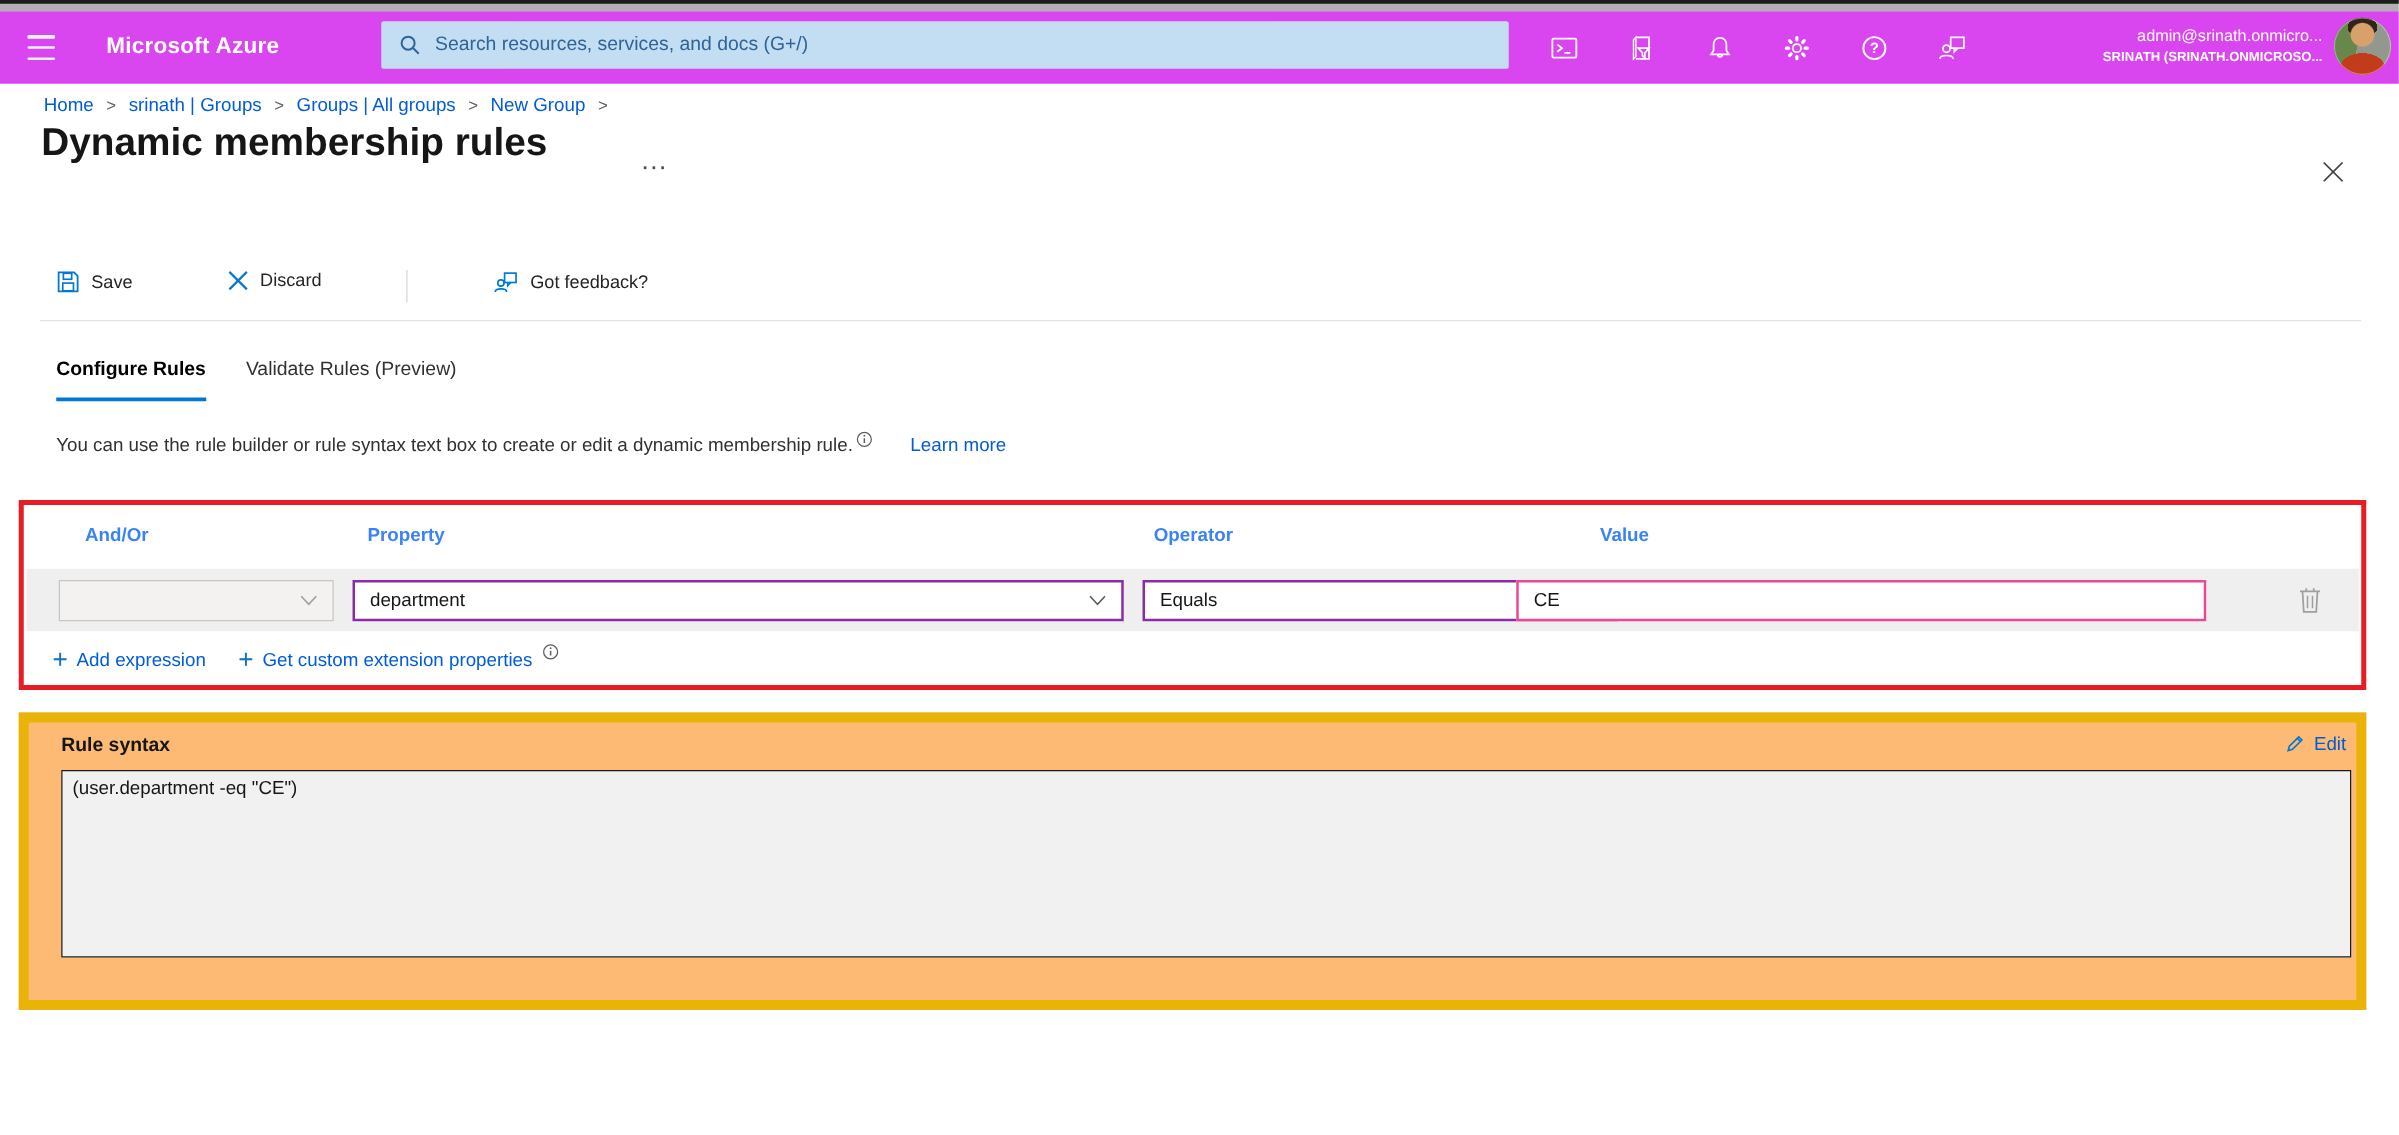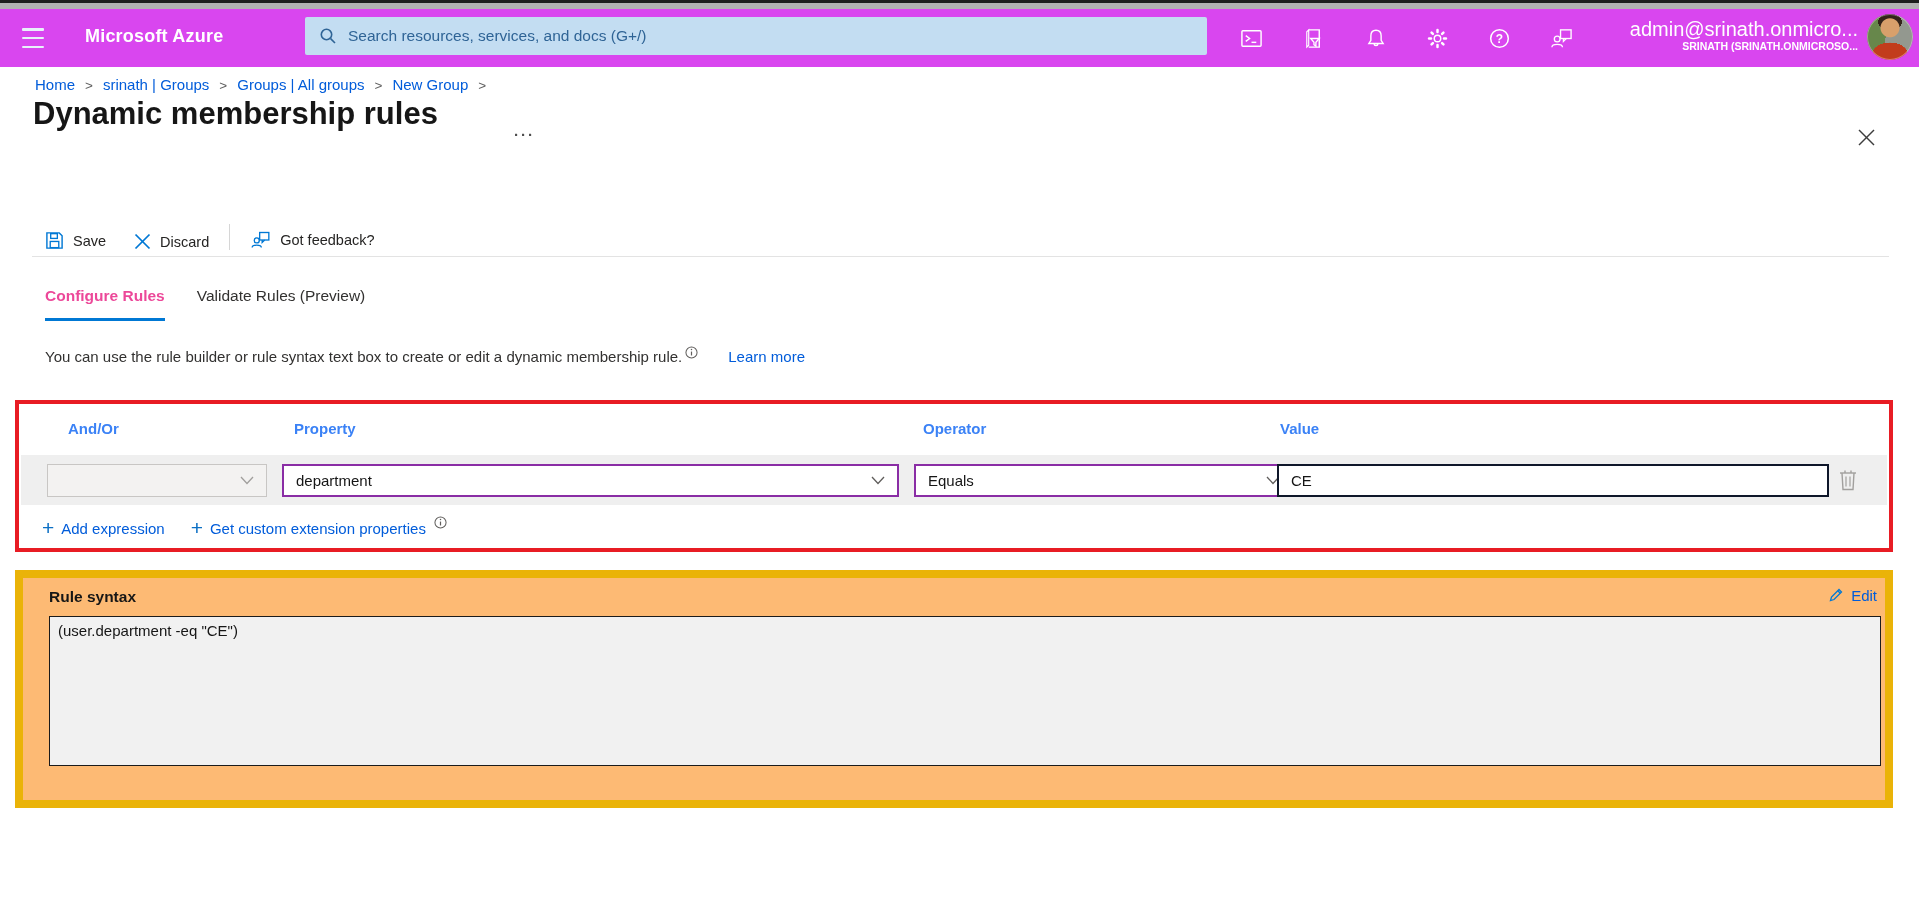--- a/index.html
+++ b/index.html
@@ -17,53 +17,53 @@
   #brand { left:85px; top:17px; font-size:18px; font-weight:bold; color:#ffffff; letter-spacing:.2px; white-space:nowrap; }
   #searchbox { left:305px; top:8px; width:902px; height:38px; background:#c3ddf2; border-radius:2px;
     display:flex; align-items:center; padding-left:14px; }
   #searchbox svg { flex:0 0 auto; }
   #search-input { border:none; outline:none; background:transparent; margin-left:11px; width:820px;
     font-size:15.5px; color:#2a608f; font-family:"Liberation Sans",sans-serif; }
   #search-input::placeholder { color:#2f6496; opacity:1; }
   #top-icons { left:1240px; top:0; height:58px; display:flex; align-items:center; gap:39px; }
   .top-ic { width:23px; height:23px; color:#ffffff; cursor:pointer; display:flex; align-items:center; justify-content:center; }
   #user-block { top:10px; right:61px; text-align:right; color:#ffffff; cursor:pointer; }
-  #user-email { font-size:20px; line-height:20px; white-space:nowrap; }
+  #user-email { font-size:13px; line-height:20px; white-space:nowrap; }
   #user-tenant { font-size:10.5px; font-weight:bold; line-height:14px; white-space:nowrap; }
   #avatar { left:1867px; top:5px; width:46px; height:46px; border-radius:50%; cursor:pointer;
     background:
       radial-gradient(circle at 50% 30%, #d8a06b 0 9px, rgba(0,0,0,0) 10px),
       radial-gradient(ellipse 12px 8px at 50% 17%, #33241a 0 99%, rgba(0,0,0,0) 100%),
       radial-gradient(ellipse 18px 12px at 50% 88%, #c23c1c 0 99%, rgba(0,0,0,0) 100%),
       linear-gradient(100deg, #67874b 0 42%, #93988f 42% 100%);
     box-shadow:0 0 0 1px rgba(255,255,255,.35) inset; }
 
   
   #breadcrumb { top:76px; left:35px; font-size:15px; white-space:nowrap; }
   #breadcrumb a { color:#015cda; text-decoration:none; cursor:pointer; }
   #breadcrumb .sep { color:#5f5f5f; margin:0 10px; font-size:13.5px; }
 
   
   #page-title { top:96px; left:33px; font-size:31px; font-weight:bold; color:#161616; }
   #more-options { top:126px; left:514px; font-size:15px; font-weight:bold; letter-spacing:2px; color:#4d4d4d; cursor:pointer; }
   #close-btn { top:120px; left:1849px; width:34px; height:34px; cursor:pointer; display:flex; align-items:center; justify-content:center; color:#3d3d3d; }
 
   
-  #toolbar { top:216px; left:45px; height:34px; display:flex; align-items:flex-end; }
+  #toolbar { top:216px; left:45px; height:34px; display:flex; align-items:flex-start;gap:48px; }
   .cmd { display:flex; align-items:center; gap:9px; cursor:pointer; font-size:14.5px; color:#252423; white-space:nowrap; }
   .cmd + .cmd { margin-left:28px; }
   .cmd svg { color:#0078d4; }
   .vsep { width:1px; height:26px; background:#d6d6d6; margin:0 20px; }
 
   #rule-divider { top:256px; left:32px; width:1857px; height:1px; background:#e3e3e3; }
 
   
   #tabs { top:287px; left:45px; display:flex; gap:32px; }
   .tab { font-size:15.5px; padding-bottom:13px; cursor:pointer; border-bottom:3px solid transparent; color:#323130; }
-  .tab.active { font-weight:bold; color:#ec4899; border-bottom-color:#0078d4; }
+  .tab.active { font-weight:bold; color:#000000; border-bottom-color:#0078d4; }
 
   
   #desc { top:348px; left:45px; font-size:15px; color:#323130; display:flex; align-items:flex-start; }
   #desc .info-ic { margin-left:3px; margin-top:-3px; cursor:pointer; }
   #learn-more { color:#015cda; text-decoration:none; margin-left:30px; cursor:pointer; }
 
   
   #builder { top:400px; left:15px; width:1878px; height:152px; border:4px solid #e81c24; background:#ffffff; }
   #builder .hdr { position:absolute; top:16px; font-size:15px; font-weight:bold; color:#3b82f6; }
   #hdr-andor   { left:49px; }
@@ -72,21 +72,21 @@
   #hdr-val     { left:1261px; }
   #builder-row { position:absolute; top:51px; left:2px; width:1866px; height:50px; background:#efefef; }
   .ctl { position:absolute; top:9px; height:33px; border-radius:0; display:flex; align-items:center;
     font-size:15px; color:#161616; background:#ffffff; }
   .ctl .txt { padding-left:12px; flex:1; white-space:nowrap; overflow:hidden; }
   .ctl .chev { padding-right:12px; color:#605e5c; display:flex; align-items:center; }
   #dd-andor { left:26px; width:220px; background:#f3f2f1; border:1px solid #c8c6c4; cursor:default; }
   #dd-andor .chev { color:#a19f9d; }
   #dd-prop  { left:261px; width:617px; border:2px solid #8a2da5; cursor:pointer; }
   #dd-op    { left:893px; width:380px; border:2px solid #8a2da5; cursor:pointer; }
-  #in-val   { left:1256px; width:552px; border:2px solid #0f172a; }
+  #in-val   { left:1192px; width:552px; border:2px solid #ec4899; }
   #in-val input { border:none; outline:none; background:transparent; width:100%; padding-left:12px;
     font-size:15px; color:#161616; font-family:"Liberation Sans",sans-serif; }
   #trash { position:absolute; left:1817px; top:13px; width:22px; height:26px; color:#a19f9d; cursor:pointer; }
   #builder-links { position:absolute; top:115px; left:23px; display:flex; align-items:center; gap:26px; }
   .blue-link { display:flex; align-items:center; gap:7px; cursor:pointer; font-size:15px; color:#015cda; white-space:nowrap; }
   .plus { font-size:21px; font-weight:300; color:#0b6fc4; line-height:18px; }
   #builder-links .info-ic { margin-left:-18px; margin-top:-8px; cursor:pointer; }
 
   
   #syntax { top:570px; left:15px; width:1878px; height:238px; border:8px solid #eab308; background:#fdba74; }

